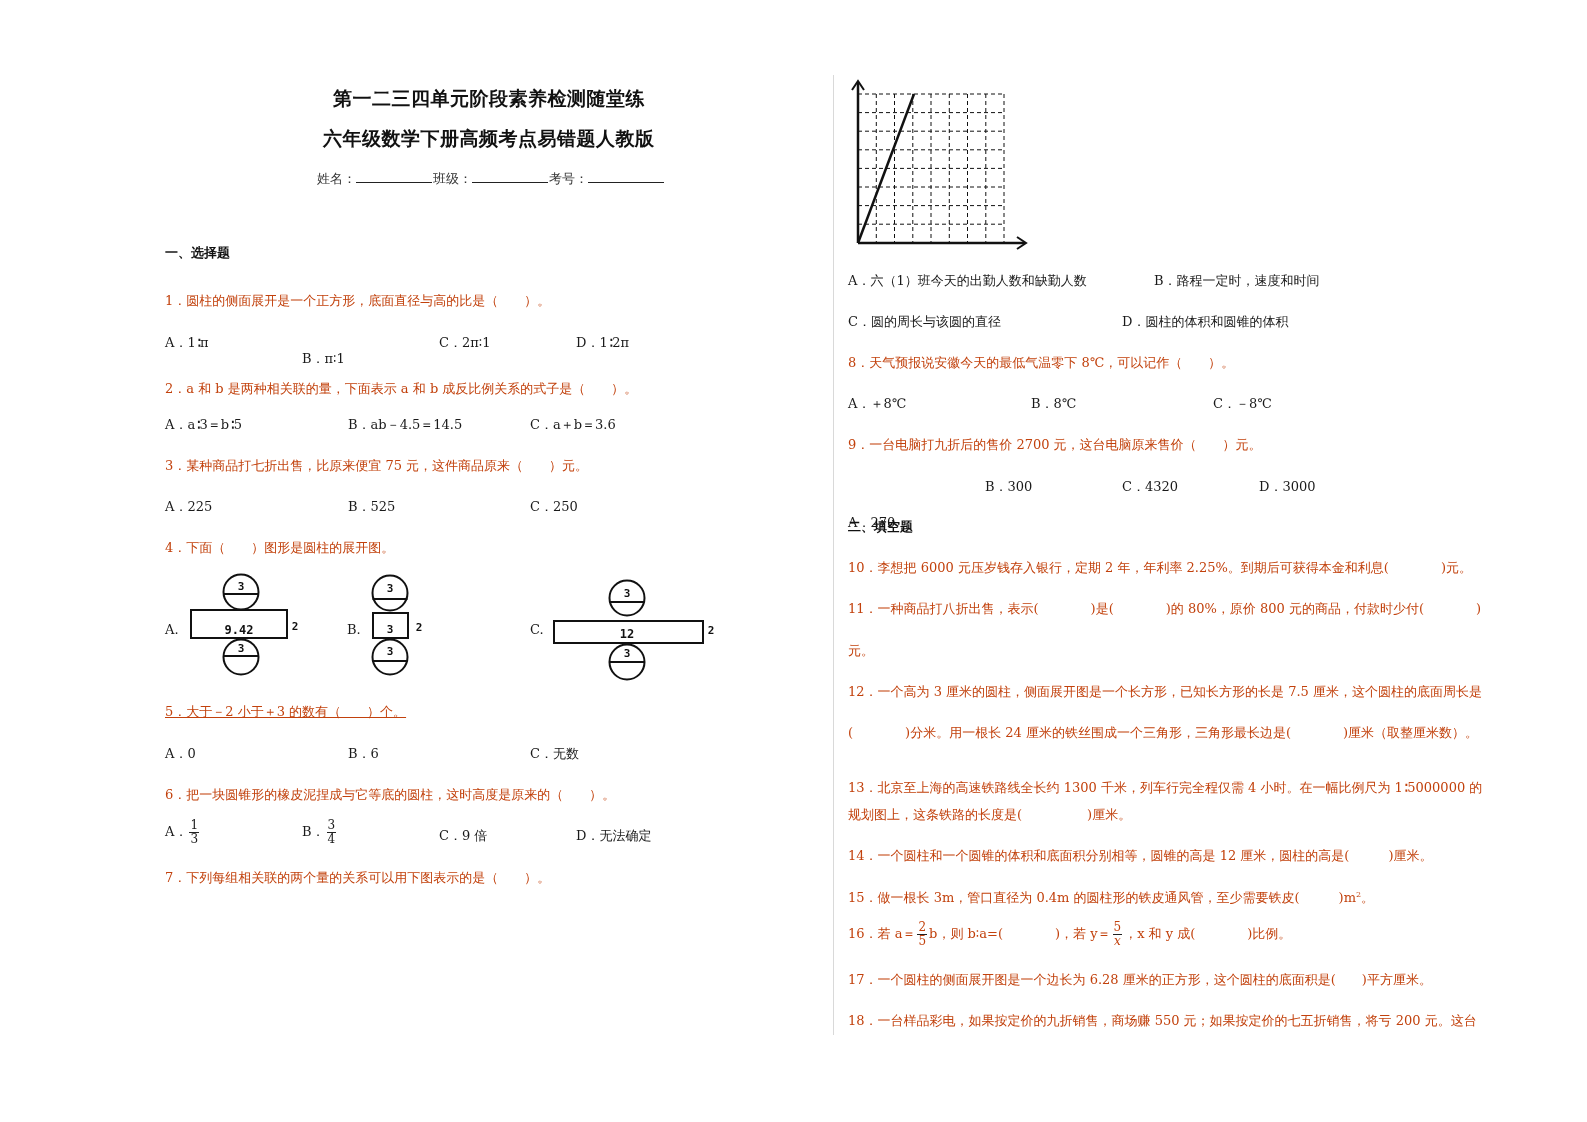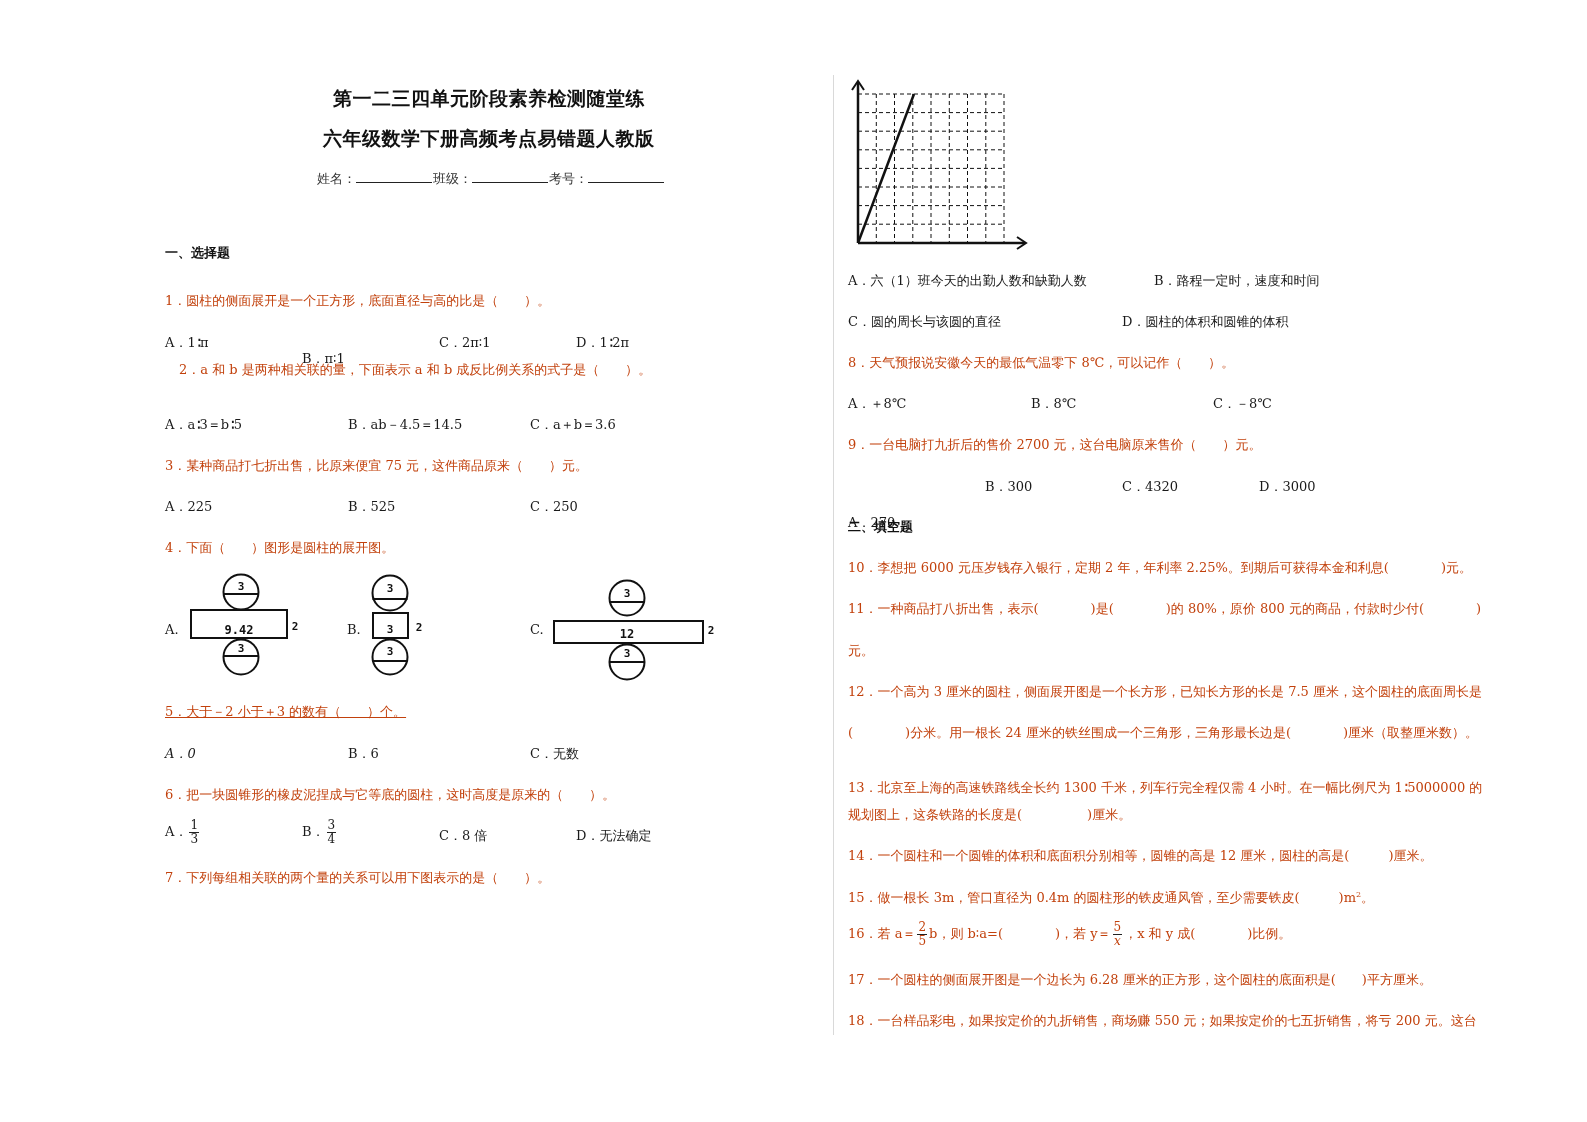--- a/index.html
+++ b/index.html
@@ -29,21 +29,21 @@
 </div>
 
 <div class="abs section" style="left:165px; top:244px;">一、选择题</div>
 
 <div class="abs q" style="left:165px; top:292px;">1．圆柱的侧面展开是一个正方形，底面直径与高的比是（　　）。</div>
 <div class="abs opt" style="left:165px; top:334px;">A．1∶π</div>
 <div class="abs opt" style="left:302px; top:350px;">B．π∶1</div>
 <div class="abs opt" style="left:439px; top:334px;">C．2π∶1</div>
 <div class="abs opt" style="left:576px; top:334px;">D．1∶2π</div>
 
-<div class="abs q" style="left:165px; top:361px;margin-left:14px;">2．a 和 b 是两种相关联的量，下面表示 a 和 b 成反比例关系的式子是（　　）。</div>
+<div class="abs q" style="left:165px; top:380px;">2．a 和 b 是两种相关联的量，下面表示 a 和 b 成反比例关系的式子是（　　）。</div>
 <div class="abs opt" style="left:165px; top:416px;">A．a∶3＝b∶5</div>
 <div class="abs opt" style="left:348px; top:416px;">B．ab－4.5＝14.5</div>
 <div class="abs opt" style="left:530px; top:416px;">C．a＋b＝3.6</div>
 
 <div class="abs q" style="left:165px; top:457px;">3．某种商品打七折出售，比原来便宜 75 元，这件商品原来（　　）元。</div>
 <div class="abs opt" style="left:165px; top:498px;">A．225</div>
 <div class="abs opt" style="left:348px; top:498px;">B．525</div>
 <div class="abs opt" style="left:530px; top:498px;">C．250</div>
 
 <div class="abs q" style="left:165px; top:539px;">4．下面（　　）图形是圆柱的展开图。</div>
@@ -87,38 +87,38 @@
     <rect x="4" y="45" width="149" height="22" fill="#fff" stroke="#111" stroke-width="2"></rect>
     <text x="77" y="62" font-size="12" text-anchor="middle" fill="#111">12</text>
     <text x="161" y="58" font-size="11" text-anchor="middle" fill="#111">2</text>
     <circle cx="77" cy="86" r="17.5" fill="none" stroke="#111" stroke-width="2"></circle>
     <line x1="59.5" y1="86" x2="94.5" y2="86" stroke="#111" stroke-width="2"></line>
     <text x="77" y="81" font-size="11" text-anchor="middle" fill="#111">3</text>
   </svg>
 </div>
 
 <div class="abs q" style="left:165px; top:703px;text-decoration:underline;">5．大于－2 小于＋3 的数有（　　）个。</div>
-<div class="abs opt" style="left:165px; top:745px;font-style:italic;">A．0</div>
+<div class="abs opt" style="left:165px; top:745px;">A．0</div>
 <div class="abs opt" style="left:348px; top:745px;">B．6</div>
 <div class="abs opt" style="left:530px; top:745px;">C．无数</div>
 
 <div class="abs q" style="left:165px; top:786px;">6．把一块圆锥形的橡皮泥捏成与它等底的圆柱，这时高度是原来的（　　）。</div>
 <div class="abs opt" style="left:165px; top:819px;">
   <span>A．</span><span class="frac">
       <span class="num">1</span>
       <span>3</span>
     </span>
 </div>
 <div class="abs opt" style="left:302px; top:819px;">
   <span>B．</span><span class="frac">
       <span class="num">3</span>
       <span>4</span>
     </span>
 </div>
-<div class="abs opt" style="left:439px; top:827px;">C．8 倍</div>
+<div class="abs opt" style="left:439px; top:827px;">C．9 倍</div>
 <div class="abs opt" style="left:576px; top:827px;">D．无法确定</div>
 
 <div class="abs q" style="left:165px; top:869px;">7．下列每组相关联的两个量的关系可以用下图表示的是（　　）。</div>
 
 <div class="divider"></div>
 
 <div class="abs" style="left:848px; top:76px;">
   <svg width="185" height="175" viewBox="0 0 185 175">
     <g stroke="#111" stroke-width="1" stroke-dasharray="4,3" fill="none">
       <line x1="10" y1="18" x2="156" y2="18"></line>

